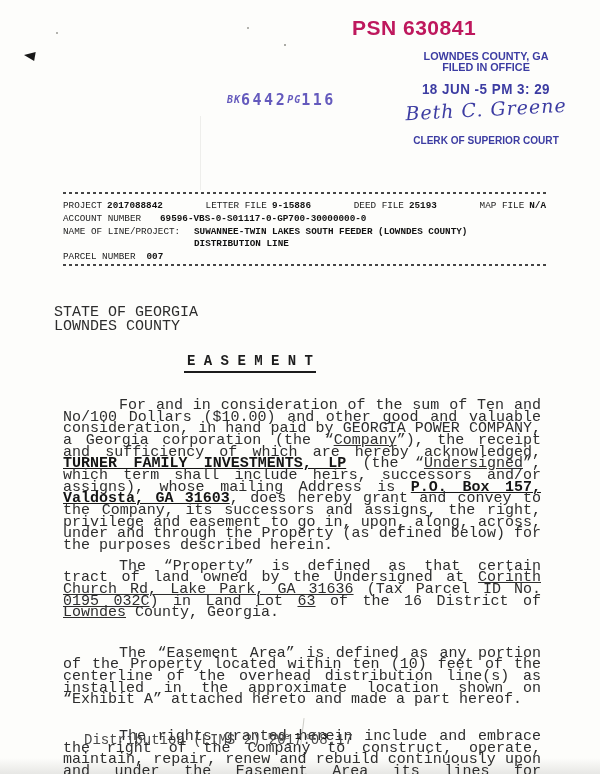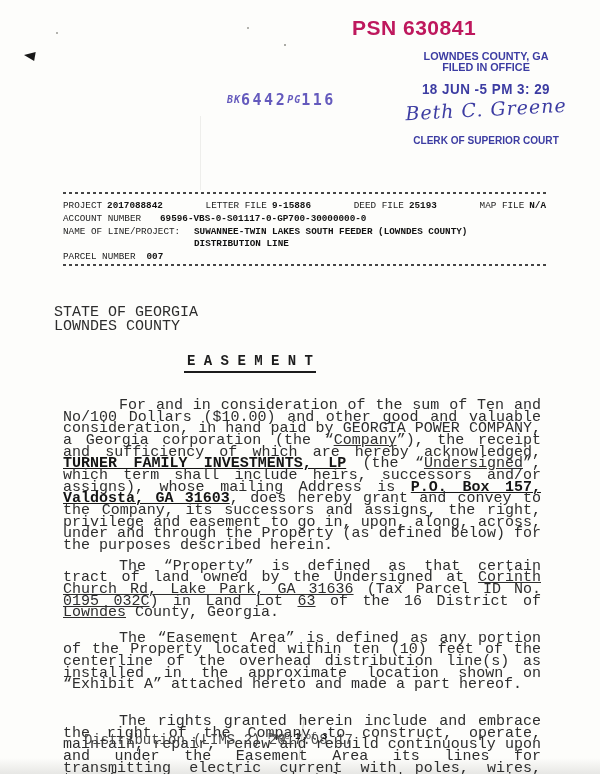--- a/index.html
+++ b/index.html
@@ -79,21 +79,21 @@
   .doc-title{
     display:inline-block;font-size:14px;font-weight:700;color:#1c1c1c;
     border-bottom:2px solid #1c1c1c;padding:0 3px 2px 3px;white-space:pre;
   }
 
   
   .paras{left:63px;top:400px;width:478px;font-size:15px;line-height:11.65px;
     text-align:justify;color:#2d2d2d;}
   .paras p{margin:0;text-indent:56px;}
   .paras p.p1{margin-bottom:9px;}
-  .paras p.p2{margin-bottom:14px;}
+  .paras p.p2{margin-bottom:29px;}
   .paras p.p3{margin-bottom:25px;}
   .seg-u{text-decoration:underline;}
   .seg-bu{font-weight:700;text-decoration:underline;color:#151515;}
 
   
   .footer-doc{left:84px;top:732px;font-size:14px;color:#474747;}
   .footer-page{left:268px;top:732px;font-size:9px;color:#474747;}
   .footer-page .b{font-weight:700;color:#161616;}
 </style>
 </head>

